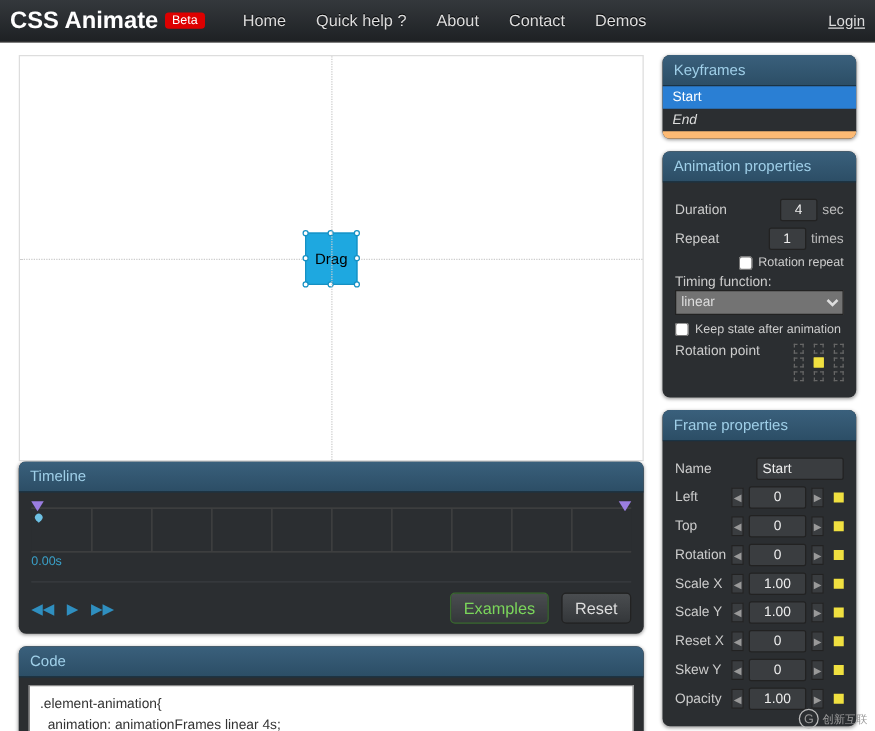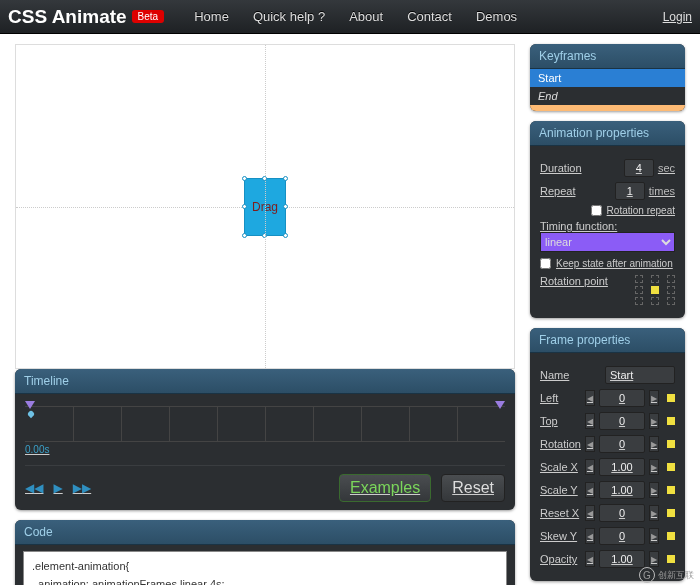--- a/index.html
+++ b/index.html
@@ -14,40 +14,40 @@
 
 
 .content { position:absolute; top:34px; left:0; right:0; bottom:0; }
 .left { position:absolute; left:15px; top:10px; width:500px; }
 .right { position:absolute; right:15px; top:10px; width:155px; }
 
 
 .canvas { width:500px; height:325px; background:#fff; border:1px solid #ddd; position:relative; }
 .canvas::before { content:""; position:absolute; left:0; right:0; top:50%; border-top:1px dotted #ccc; }
 .canvas::after { content:""; position:absolute; top:0; bottom:0; left:50%; border-left:1px dotted #ccc; }
-.dragbox { position:absolute; width:42px; height:58px; left:50%; top:50%; transform:translate(-50%,-50%); background:#1ea8e0; border:1px solid #1690c3; color:#7f1d1d; font-size:12px; display:flex; align-items:center; justify-content:center; cursor:move; }
+.dragbox { position:absolute; width:42px; height:42px; left:50%; top:50%; transform:translate(-50%,-50%); background:#1ea8e0; border:1px solid #1690c3; color:#000000; font-size:12px; display:flex; align-items:center; justify-content:center; cursor:move; }
 .handle { position:absolute; width:5px; height:5px; background:#fff; border:1px solid #1690c3; border-radius:50%; }
 .h-tl{top:-3px;left:-3px}.h-tr{top:-3px;right:-3px}.h-bl{bottom:-3px;left:-3px}.h-br{bottom:-3px;right:-3px}
 .h-t{top:-3px;left:50%;margin-left:-3px}.h-b{bottom:-3px;left:50%;margin-left:-3px}
 .h-l{left:-3px;top:50%;margin-top:-3px}.h-r{right:-3px;top:50%;margin-top:-3px}
 
 
 .panel { background:#2b2e31; border-radius:6px; margin-bottom:10px; box-shadow:0 1px 3px rgba(0,0,0,.4); overflow:hidden; color:#ccc; font-size:11px; }
 .panel-h { background:linear-gradient(#3a607c,#2c4e66); color:#9fcfe8; padding:5px 9px; font-size:12px; border-bottom:1px solid #1a3344; }
-.panel-body { padding:8px 10px;text-decoration:underline; }
+.panel-body { padding:8px 10px; }
 
 
 .tl-track { position:relative; height:36px; margin:4px 0 2px 0; border-top:1px solid #444; border-bottom:1px solid #444; background:#2b2e31; }
 .tl-tick { position:absolute; top:0; bottom:0; width:1px; background:#444; }
 .tl-arrow { position:absolute; top:-6px; width:0; height:0; border-left:5px solid transparent; border-right:5px solid transparent; border-top:8px solid #9a7de0; }
 .tl-drop { position:absolute; top:4px; left:3px; width:6px; height:6px; background:#6ec1e4; border-radius:50% 50% 50% 0; transform:rotate(-45deg); }
 .tl-time { color:#3aa0c8; font-size:10px; margin-top:2px; }
 .tl-ctrl { display:flex; align-items:center; gap:10px; margin-top:10px; padding-top:8px; border-top:1px solid #3a3d40; }
 .tl-ctrl .pbtn { color:#2f8fc0; cursor:pointer; font-size:12px; }
-.btn { background:linear-gradient(#4a4d50,#34373a); border:1px solid #222; color:#ddd; padding:4px 10px; border-radius:4px; font-size:16px; cursor:pointer; }
+.btn { background:linear-gradient(#4a4d50,#34373a); border:1px solid #222; color:#ddd; padding:4px 10px; border-radius:4px; font-size:13px; cursor:pointer; }
 .btn.green { color:#7bd65b; border-color:#3a6a2f; }
 
 
 .codebox { background:#fff; color:#333; border:1px solid #888; font-family:Consolas,monospace; font-size:11px; padding:6px 8px; line-height:1.5; margin:6px 8px; overflow:hidden; white-space:pre; }
 
 
 .kf-list { }
 .kf-item { padding:3px 8px; font-size:11px; color:#ddd; cursor:pointer; }
 .kf-item.sel { background:#2a7fd4; color:#fff; }
 .kf-bottom-border { border-bottom:6px solid #fdba74;font-style:italic; }
@@ -55,21 +55,21 @@
 .prop-row { display:flex; align-items:center; justify-content:space-between; margin:5px 0; font-size:11px; color:#ccc; }
 .prop-label { flex:0 0 auto; }
 .prop-val { display:flex; align-items:center; gap:4px; }
 .num-input { width:46px; height:18px; background:#3a3d40; border:1px solid #222; color:#eee; text-align:center; font-size:11px; border-radius:2px; }
 .num-input.sm { width:30px; }
 .unit { font-size:11px; color:#bbb; }
 .arrow { width:10px; height:16px; background:#3a3d40; border:1px solid #222; color:#999; font-size:8px; display:flex; align-items:center; justify-content:center; cursor:pointer; }
 .dot { width:8px; height:8px; background:#f0e040; display:inline-block; margin-left:4px; }
 .chk { display:flex; align-items:center; gap:5px; font-size:10px; color:#ccc; margin:4px 0; }
 .chk input { width:11px; height:11px; }
-.select { width:100%; height:20px; background:#8b5cf6; border:1px solid #222; color:#ddd; font-size:11px; }
+.select { width:100%; height:20px; background:#737373; border:1px solid #222; color:#ddd; font-size:11px; }
 .rot-point { position:relative; width:40px; height:30px; margin-left:auto; }
 .rot-grid { position:absolute; width:40px; height:30px; }
 .rot-cell { position:absolute; width:8px; height:8px; border:1px dashed #666; }
 .rot-cell.active { background:#f0e040; border:1px solid #f0e040; }
 
 .watermark { position:absolute; right:6px; bottom:2px; font-size:9px; color:#999; display:flex; align-items:center; gap:3px; }
 .watermark .g { width:16px; height:16px; border:1px solid #bbb; border-radius:50%; display:flex; align-items:center; justify-content:center; font-size:10px; }
 </style>
 </head>
 <body>

